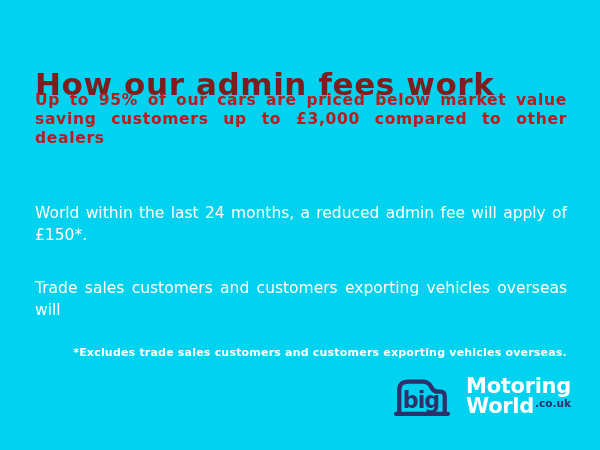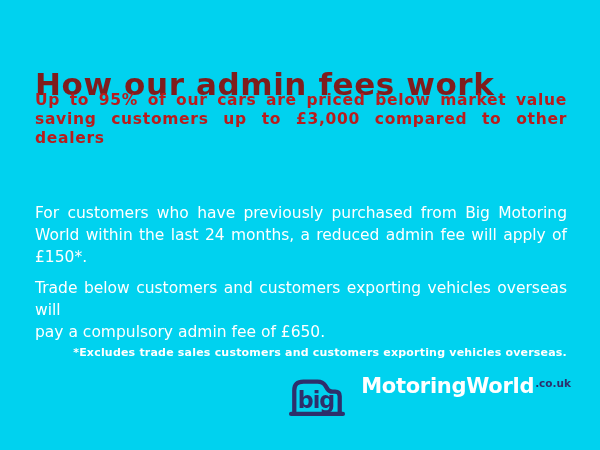--- a/index.html
+++ b/index.html
@@ -49,21 +49,21 @@
 
   .logo {
     position: absolute;
     top: 373px;
     right: 29px;
     display: flex;
     align-items: flex-start;
     gap: 15px;
   }
   .logo-car { display: block; }
-  .logo-text { display: flex; margin-top: 3px; }
+  .logo-text { display: flex; flex-direction: column; margin-top: 3px; }
   .logo-line1, .logo-line2 {
     color: #FFFFFF;
     font-size: 21px;
     font-weight: 800;
     letter-spacing: -0.3px;
     line-height: 20px;
     white-space: nowrap;
   }
   .logo-line2-row { display: flex; align-items: flex-start; }
   .logo-suffix {
@@ -83,28 +83,26 @@
   <h1 class="block title">How our admin fees work</h1>
 
   <div class="block subtitle">
     <div class="jline">Up to 95% of our cars are priced below market value</div>
     <div class="jline">saving customers up to £3,000 compared to other</div>
     <div class="lline">dealers</div>
   </div>
 
 
   <div class="block bodytext para2">
-    <div class="jline">For customers who have previously purchased from Big Motoring</div>
     <div class="jline">World within the last 24 months, a reduced admin fee will apply of</div>
     <div class="lline">£150*.</div>
   </div>
 
   <div class="block bodytext para3">
-    <div class="jline">Trade below customers and customers exporting vehicles overseas will</div>
-    <div class="lline">pay a compulsory admin fee of £650.</div>
+    <div class="jline">Trade sales customers and customers exporting vehicles overseas will</div>
   </div>
 
   <div class="block footnote">*Excludes trade sales customers and customers exporting vehicles overseas.</div>
 
   <div class="logo">
     <svg class="logo-car" width="58" height="47" viewBox="0 0 60 47" xmlns="http://www.w3.org/2000/svg">
       <path d="M6.5 40 V17 Q6.5 8 16 8 H30.5 Q36 8 38.5 12 L41 16 Q42.7 18.5 46.2 18.5 H48.8 Q53.5 18.5 53.5 23.2 V40" fill="none" stroke="#2E2F6B" stroke-width="4.4" stroke-linecap="round" stroke-linejoin="round"></path>
       <path d="M3.2 41.5 H56.8" fill="none" stroke="#2E2F6B" stroke-width="4.4" stroke-linecap="round"></path>
       <text x="29" y="35.5" text-anchor="middle" font-family="DejaVu Sans, sans-serif" font-size="23" font-weight="700" letter-spacing="-1" fill="#2E2F6B">big</text>
     </svg>

